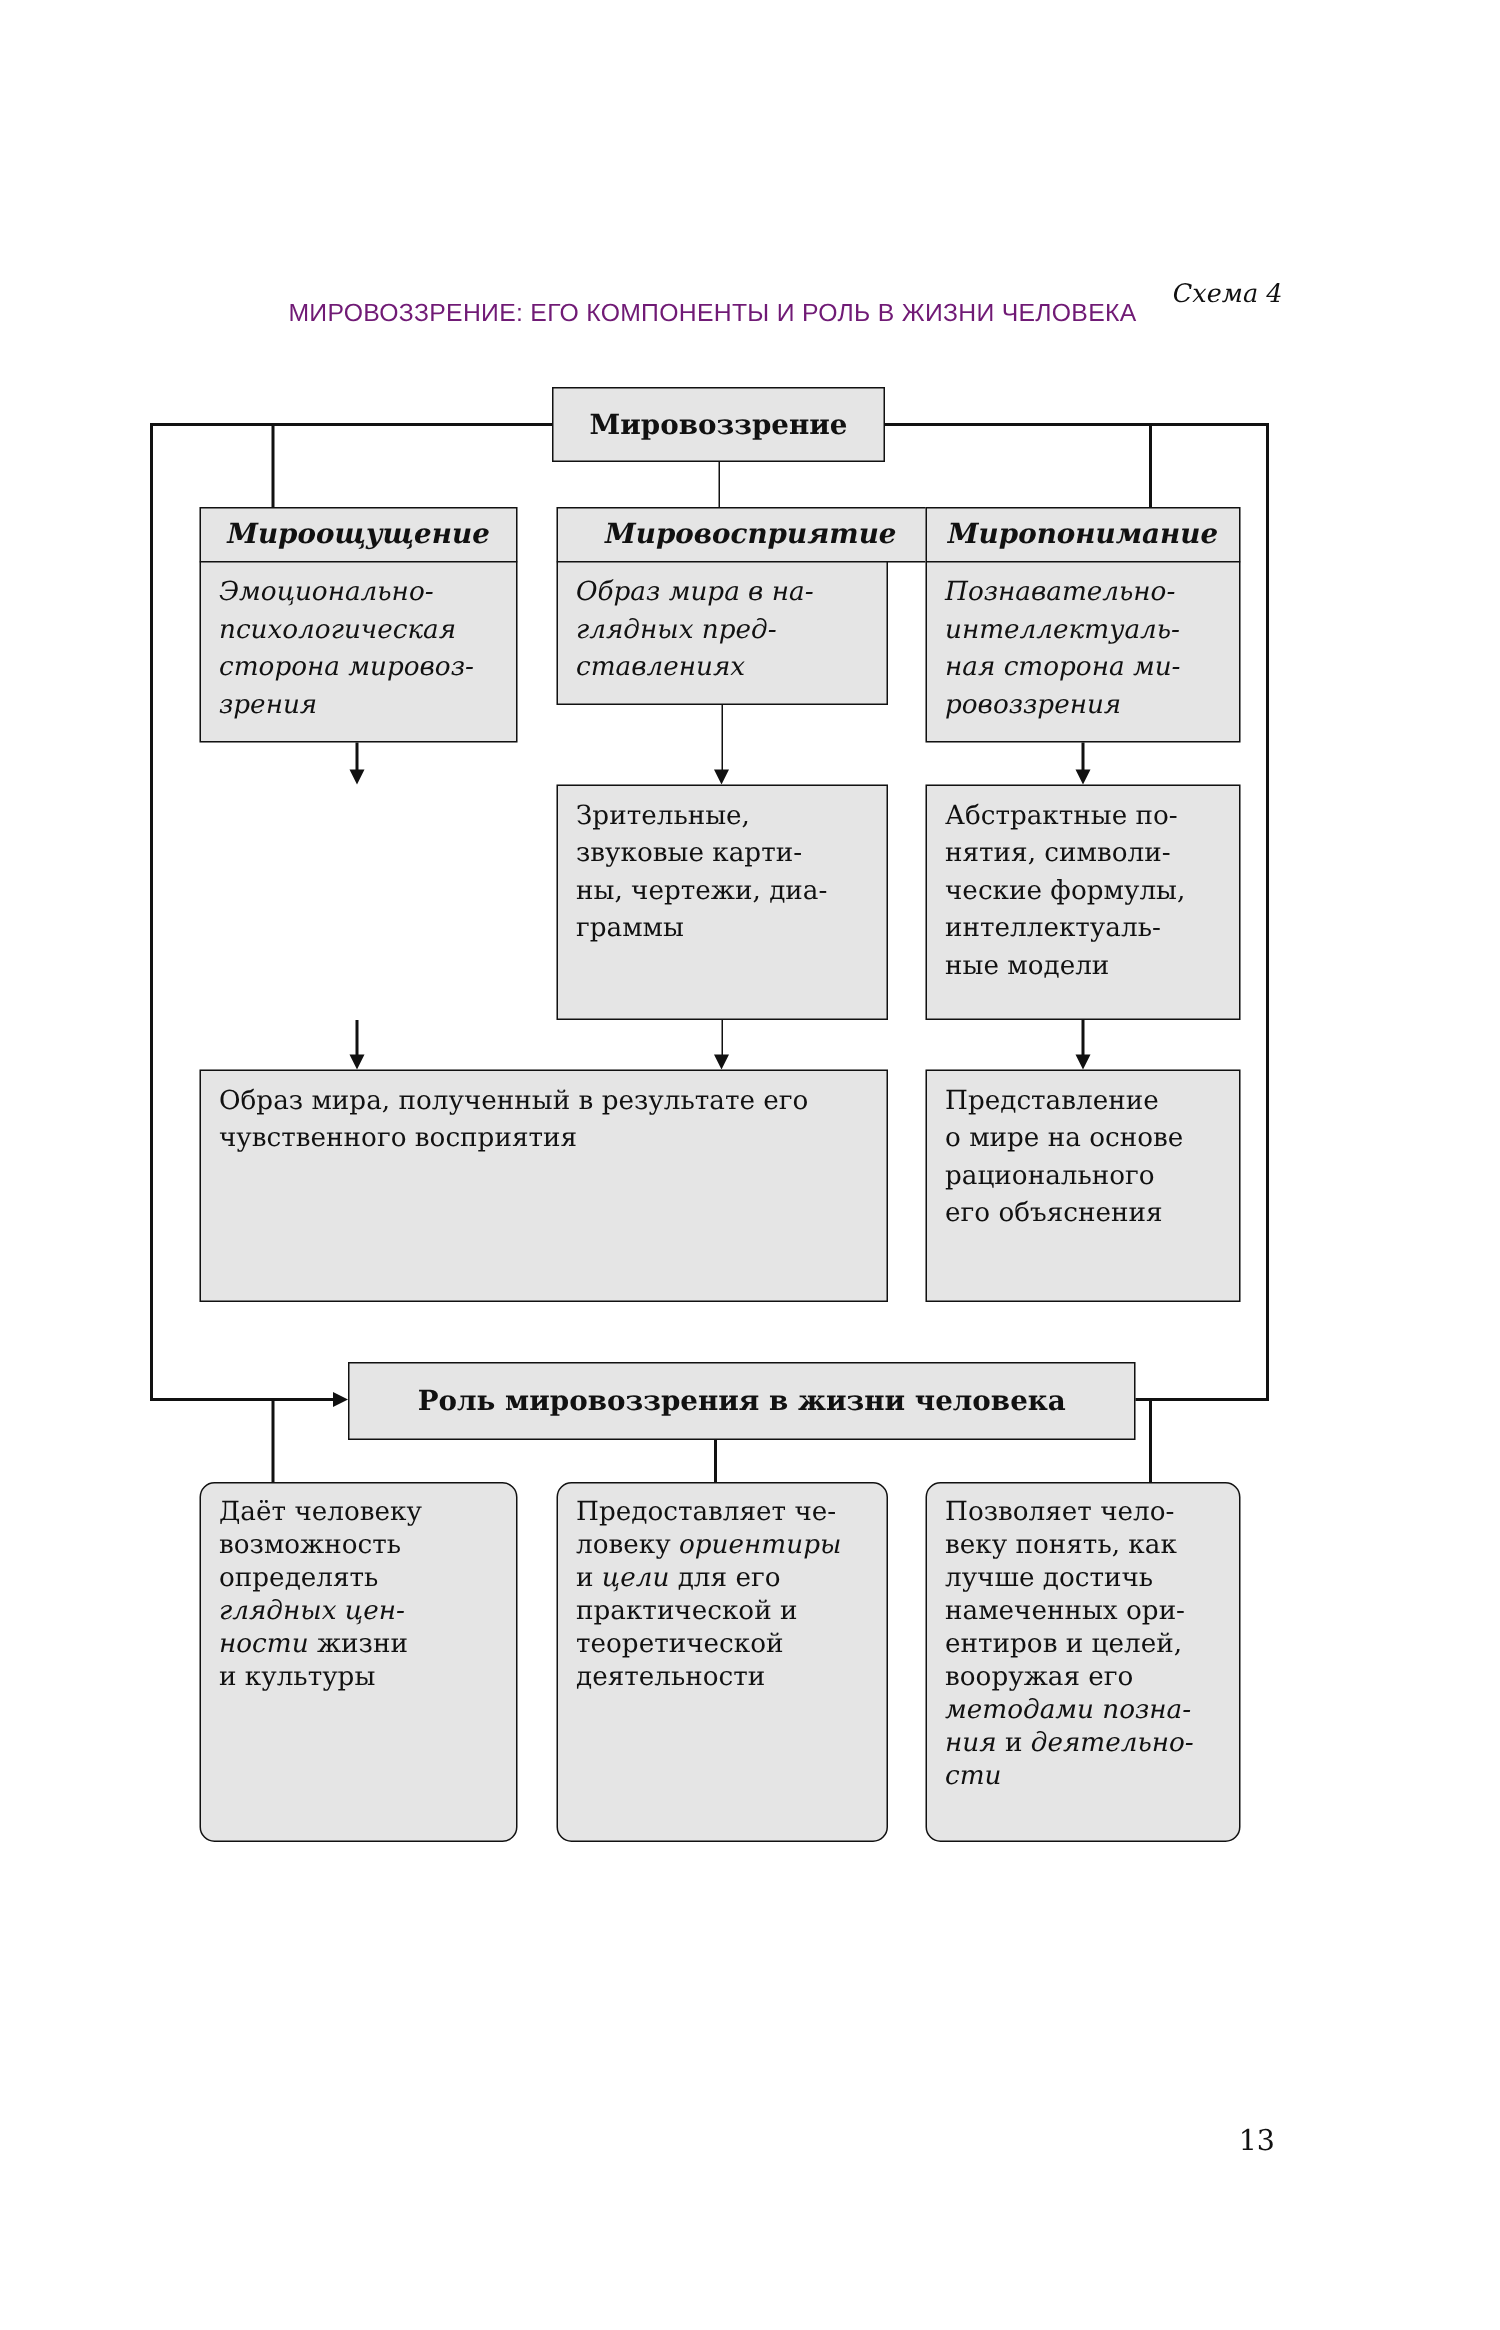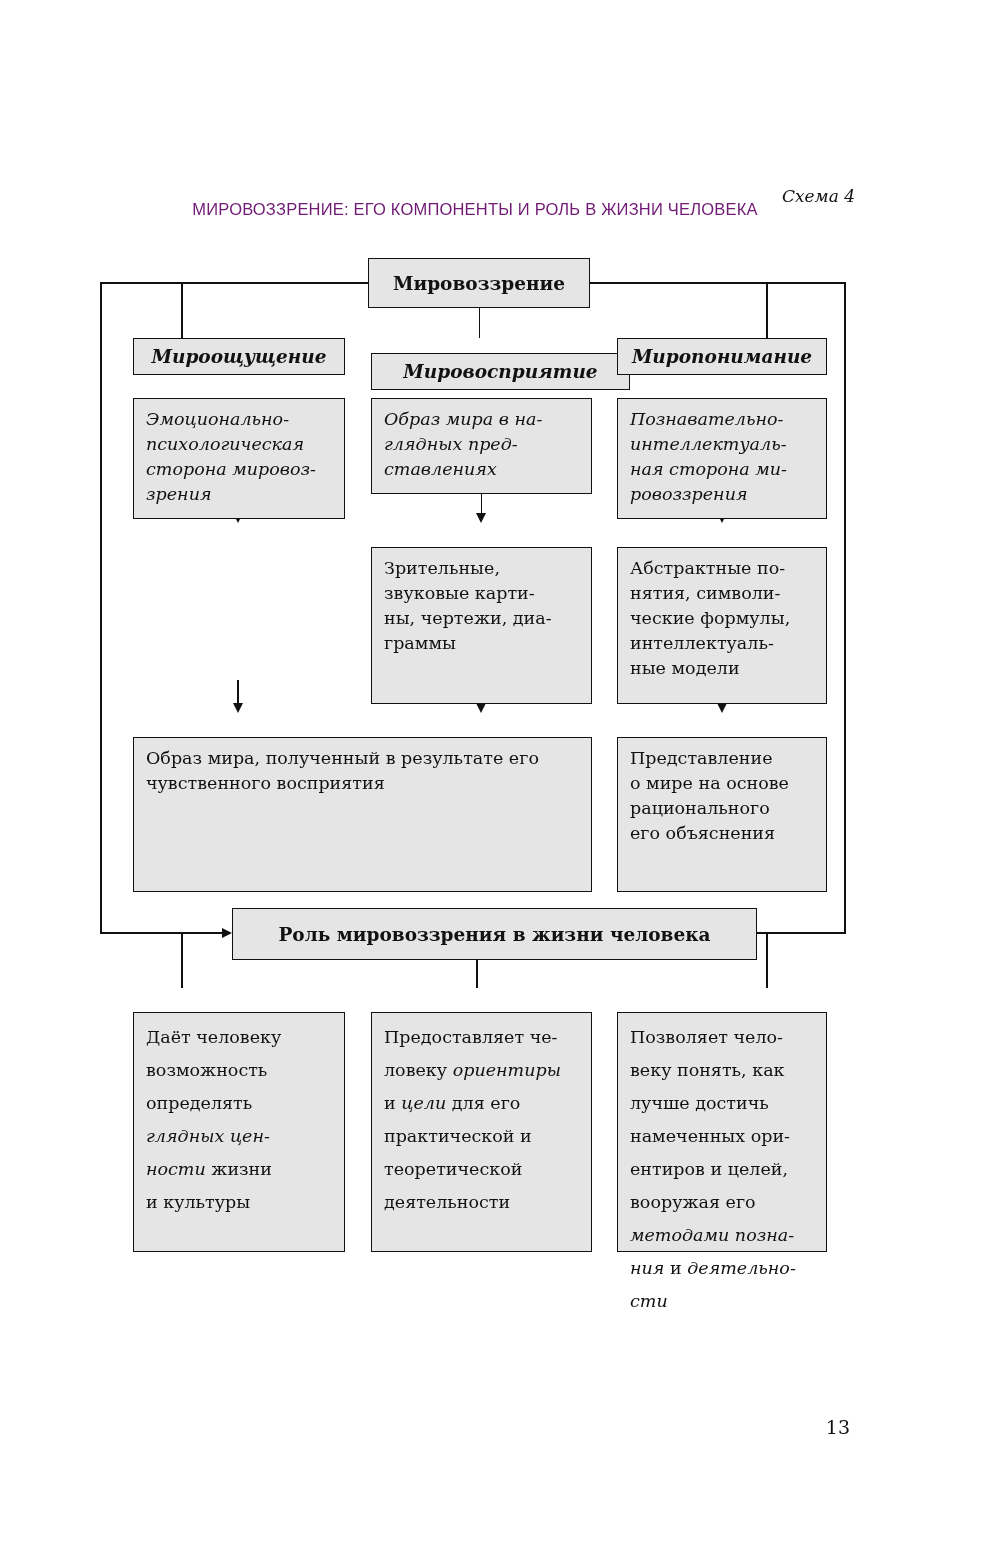--- a/index.html
+++ b/index.html
@@ -20,24 +20,23 @@
   }
   .flex-c { display: flex; align-items: center; justify-content: center; text-align: center; }
   .bold { font-weight: bold; font-size: 18.5px; }
   .hdr  { font-weight: bold; font-style: italic; font-size: 18.5px; }
   .txt {
     font-size: 17.5px;
     line-height: 25px;
     white-space: pre-line;
     padding: 8px 12px;
     box-sizing: border-box;
-    margin-top: 24px;
   }
   .desc { font-style: italic; }
-  .bottom-txt { line-height: 33px; }
+  .bottom-txt { line-height: 22px; border-radius: 10px; }
   .line { position: absolute; background: #111111; }
   .arr { position: absolute; width: 0; height: 0; }
   .arr-d { border-left: 5.5px solid transparent; border-right: 5.5px solid transparent; border-top: 10px solid #111111; }
   .arr-r { border-top: 5.5px solid transparent; border-bottom: 5.5px solid transparent; border-left: 10px solid #111111; }
   .arr-l { border-top: 5.5px solid transparent; border-bottom: 5.5px solid transparent; border-right: 10px solid #111111; }
   .schema-label {
     position: absolute; top: 168px; right: 145px;
     font-style: italic; font-size: 17px; margin-top: 18px;
   }
   .title {
@@ -93,21 +92,21 @@
   <div class="line" style="left:476.25px;top:960px;width:1.5px;height:28px"></div>
   <div class="line" style="left:766.25px;top:933px;width:1.5px;height:55px"></div>
 
   <div class="box flex-c bold" style="left:368px;top:258px;width:222px;height:50px">
     <span>Мировоззрение</span>
   </div>
 
   <div class="box flex-c hdr" style="left:133px;top:338px;width:212px;height:37px">
     <span>Мироощущение</span>
   </div>
-  <div class="box flex-c hdr" style="left:371px;top:353px;width:259px;height:37px">
+  <div class="box flex-c hdr" style="left:371px;top:338px;width:259px;height:37px">
     <span>Мировосприятие</span>
   </div>
   <div class="box flex-c hdr" style="left:617px;top:338px;width:210px;height:37px">
     <span>Миропонимание</span>
   </div>
 
   <div class="box txt desc" style="left:133px;top:373.5px;width:212px;height:121.5px">Эмоционально-
 психологическая
 сторона мировоз-
 зрения</div>

